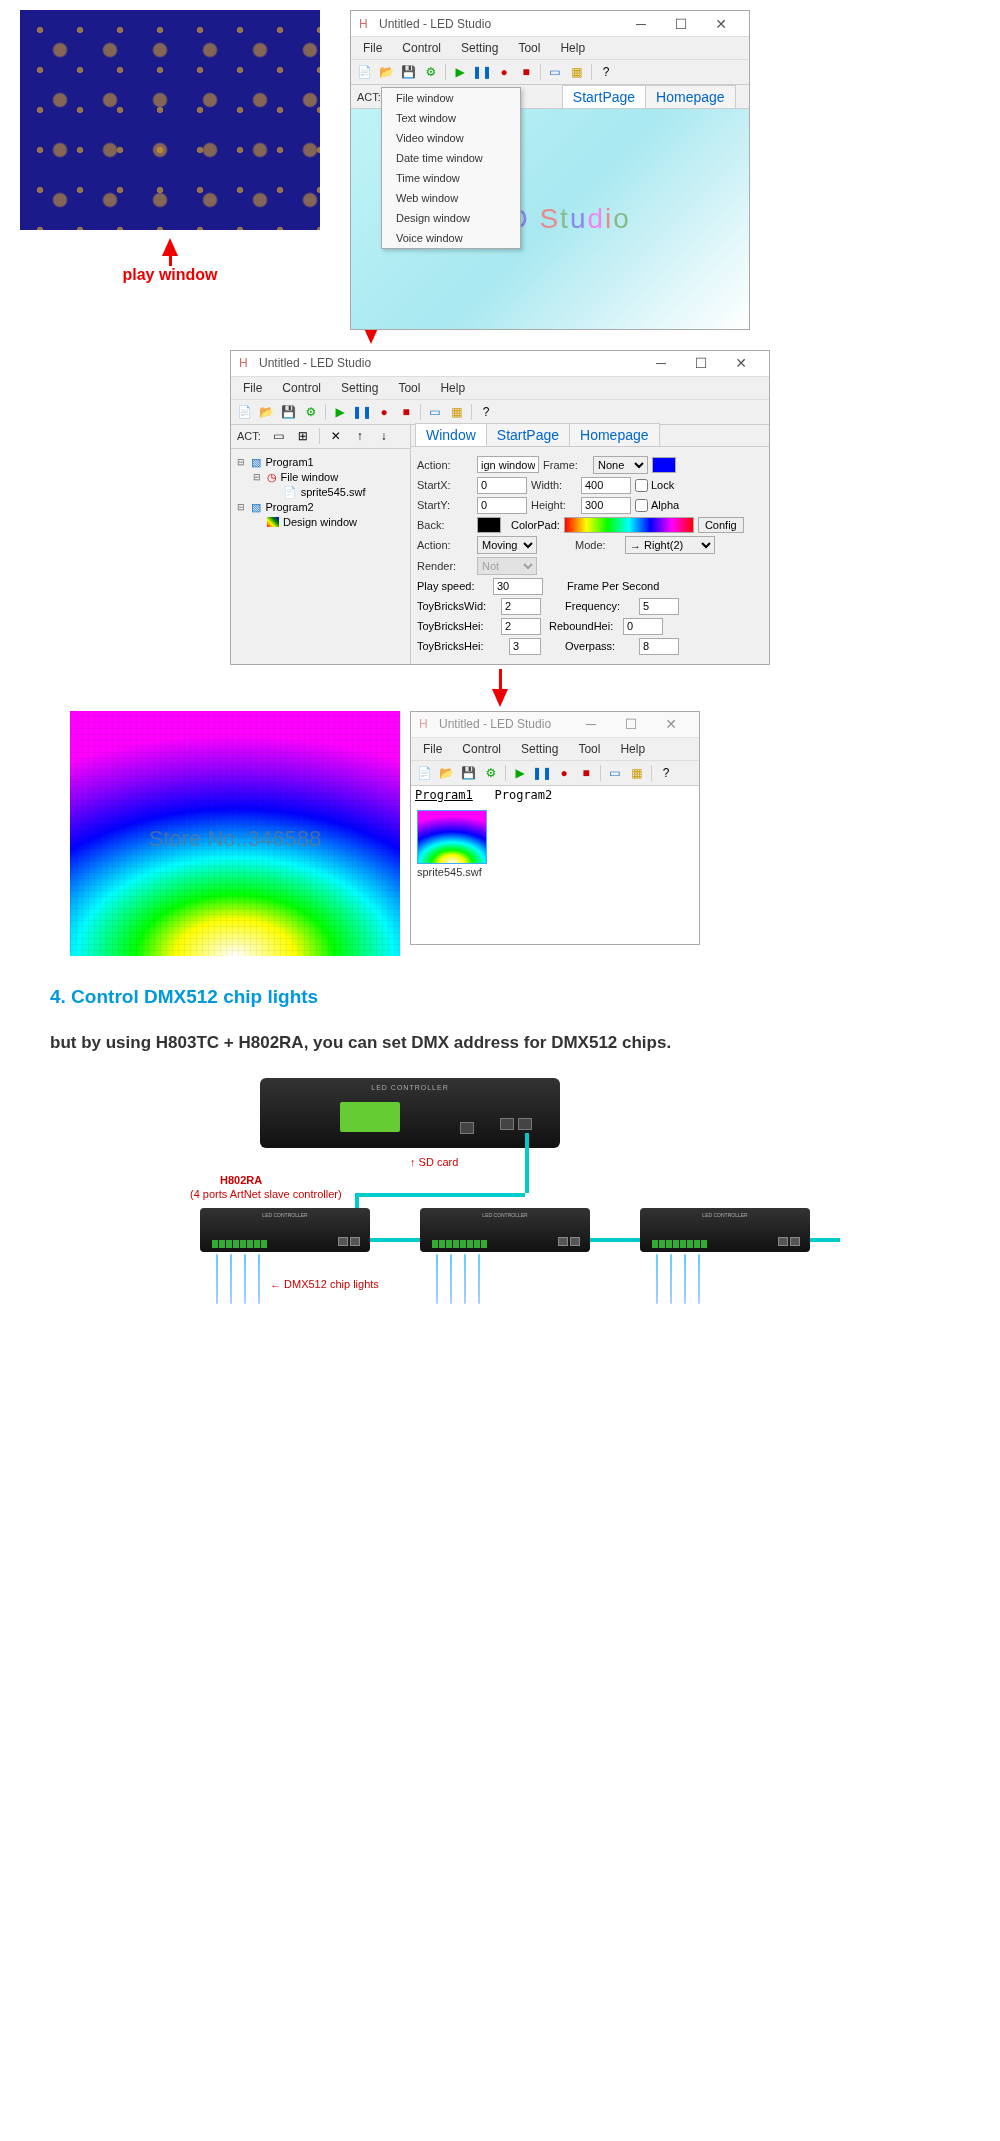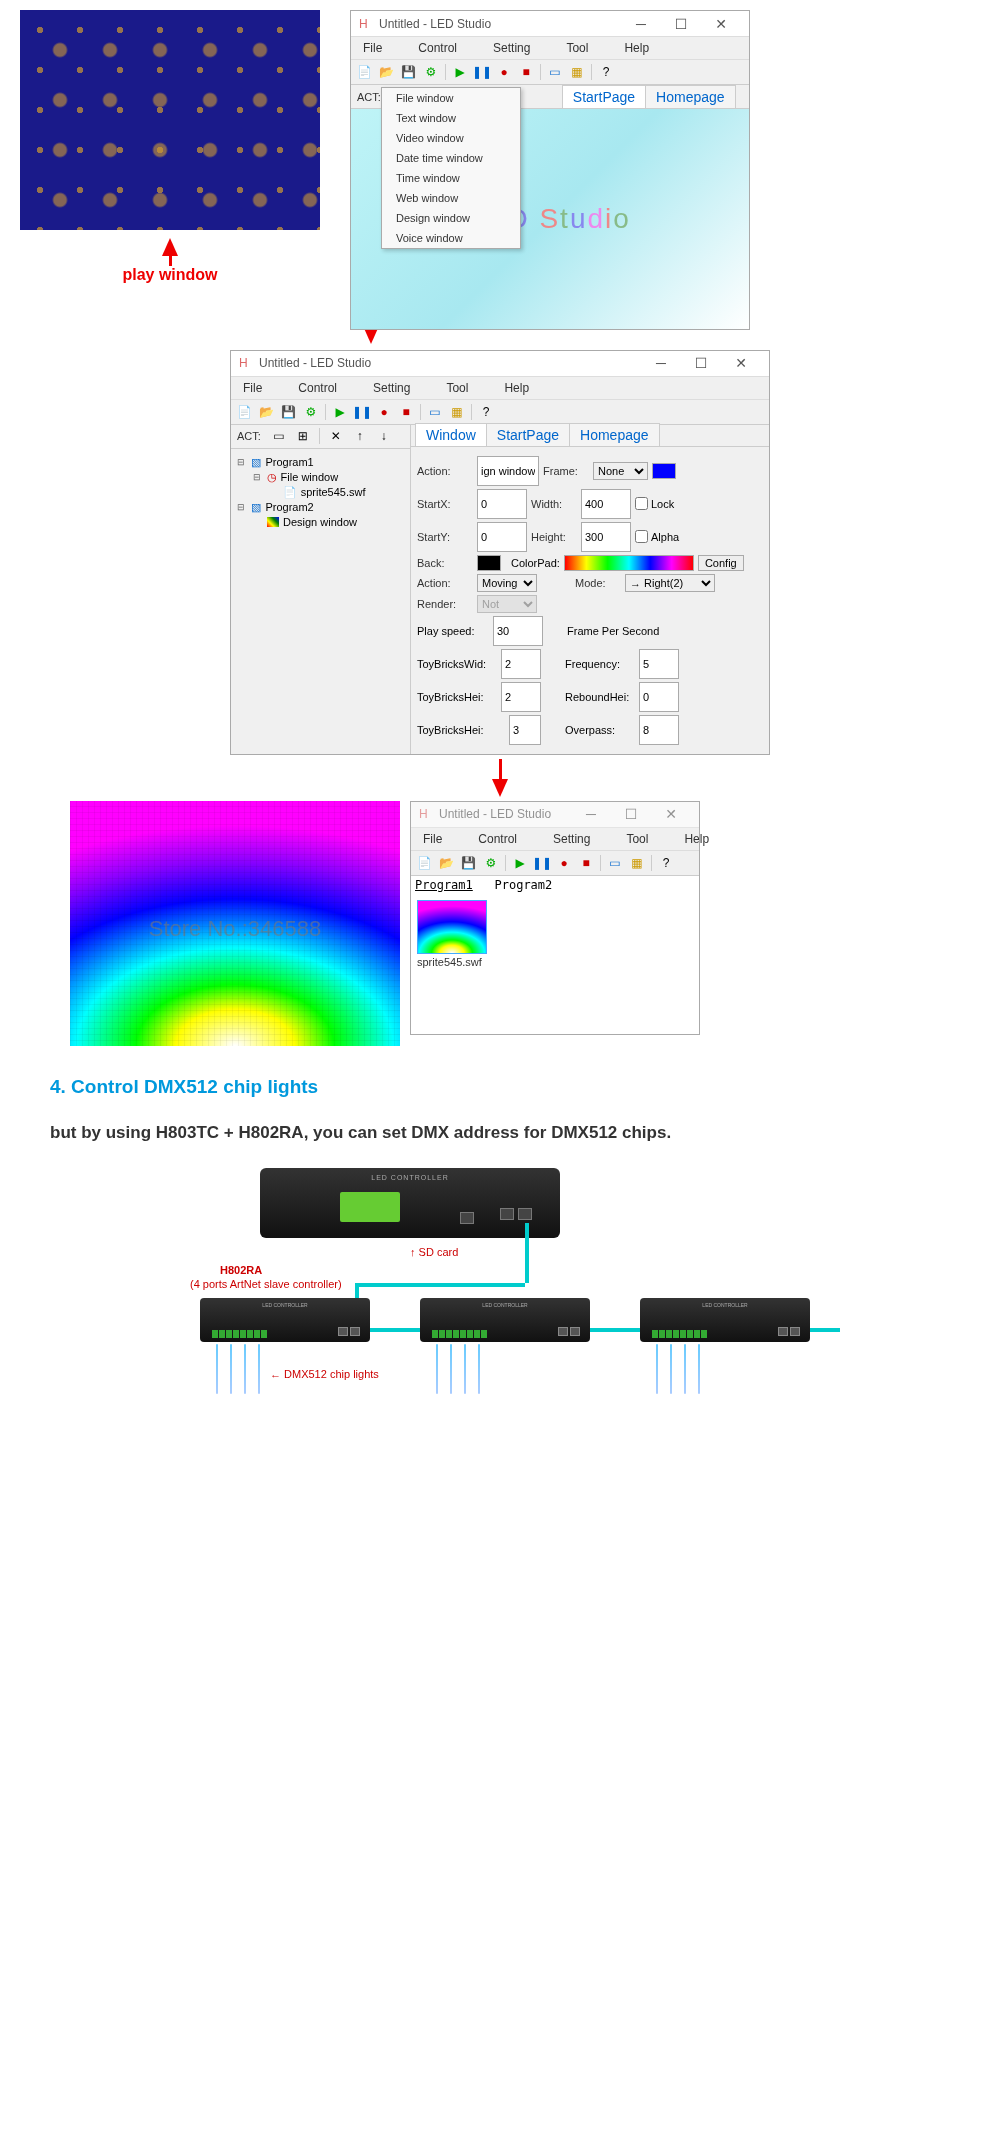--- a/index.html
+++ b/index.html
@@ -8,21 +8,21 @@
 
 
 .win { border: 1px solid #aaa; background: #f0f0f0; position: relative; }
 .titlebar { background: #fff; height: 26px; display: flex; align-items: center; padding: 0 8px; border-bottom: 1px solid #ddd; }
 .titlebar-icon { width: 14px; height: 14px; font-size: 12px; color: #d66; margin-right: 6px; }
 .titlebar-text { flex: 1; font-size: 12px; color: #555; }
 .win-btns { display: flex; }
 .win-btn { width: 40px; height: 26px; display: flex; align-items: center; justify-content: center; color: #555; font-size: 14px; }
 .win-btn.close { color: #555; }
 
-.menubar { background: #f0f0f0; height: 22px; display: flex; align-items: center; padding: 0 4px; gap: 20px; }
+.menubar { background: #f0f0f0; height: 22px; display: flex; align-items: center; padding: 0 4px; gap: 4px; }
 .menubar span { padding: 2px 8px; font-size: 12px; color: #333; }
 
 .toolbar { background: #f0f0f0; height: 26px; display: flex; align-items: center; padding: 0 4px; gap: 2px; border-top: 1px solid #ddd; border-bottom: 1px solid #ccc; }
 .tb-btn { width: 20px; height: 20px; display: flex; align-items: center; justify-content: center; font-size: 12px; border: 1px solid transparent; }
 .tb-sep { width: 1px; height: 16px; background: #ccc; margin: 0 2px; }
 
 .actbar { background: #f0f0f0; height: 24px; display: flex; align-items: center; padding: 0 6px; gap: 4px; border-bottom: 1px solid #ccc; }
 .actbar .lbl { font-size: 11px; color: #333; margin-right: 4px; }
 
 .tabs { display: flex; align-items: flex-end; height: 22px; }
@@ -52,21 +52,21 @@
 .tree-row { display: flex; align-items: center; gap: 4px; padding: 1px 0; }
 .indent1 { padding-left: 16px; }
 .indent2 { padding-left: 32px; }
 .tree-toggle { color: #666; font-size: 9px; width: 10px; }
 
 
 .form { padding: 6px; font-size: 11px; }
 .form-row { display: flex; align-items: center; margin: 3px 0; gap: 4px; }
 .form-lbl { min-width: 56px; color: #333; }
 .form-lbl2 { min-width: 46px; color: #333; }
-.form-input { border: 1px solid #aaa; padding: 1px 3px; font-size: 11px; width: 50px; height: 30px; }
+.form-input { border: 1px solid #aaa; padding: 1px 3px; font-size: 11px; width: 50px; height: 17px; }
 .form-select { border: 1px solid #aaa; font-size: 11px; height: 18px; }
 .form-check { display: flex; align-items: center; gap: 3px; }
 .color-swatch { width: 24px; height: 16px; border: 1px solid #aaa; }
 .color-pad { width: 130px; height: 16px; background: linear-gradient(90deg, red, yellow, lime, cyan, blue, magenta, red); border: 1px solid #aaa; }
 .btn { border: 1px solid #aaa; padding: 1px 6px; font-size: 11px; background: #eee; }
 
 
 .rainbow { width: 330px; height: 245px; background: radial-gradient(ellipse 120% 100% at 50% 100%, #fff, #ff0 15%, #0f0 25%, #0ff 40%, #00f 60%, #80f 75%, #f0f 90%); image-rendering: pixelated; position: relative; }
 .rainbow::after { content: ''; position: absolute; inset:0; background-image: linear-gradient(0deg, rgba(0,0,0,0.05) 1px, transparent 1px), linear-gradient(90deg, rgba(0,0,0,0.05) 1px, transparent 1px); background-size: 6px 6px; }
 
@@ -323,21 +323,21 @@
         </div>
         <div class="form-row">
           <span style="min-width:80px">ToyBricksWid:</span>
           <input class="form-input" style="width: 40px;" value="2">
           <span style="min-width:70px;margin-left:20px">Frequency:</span>
           <input class="form-input" style="width: 40px;" value="5">
         </div>
         <div class="form-row">
           <span style="min-width:80px">ToyBricksHei:</span>
           <input class="form-input" style="width: 40px;" value="2">
-          <span style="min-width:70px;margin-left:20px">ReboundHei:</span>
+          <span style="min-width:70px;margin-left:4px">ReboundHei:</span>
           <input class="form-input" style="width: 40px;" value="0">
         </div>
         <div class="form-row">
           <span style="min-width:88px">ToyBricksHei:</span>
           <input class="form-input" style="width: 32px;" value="3">
           <span style="min-width:70px;margin-left:20px">Overpass:</span>
           <input class="form-input" style="width: 40px;" value="8">
         </div>
       </div>
     </div>

